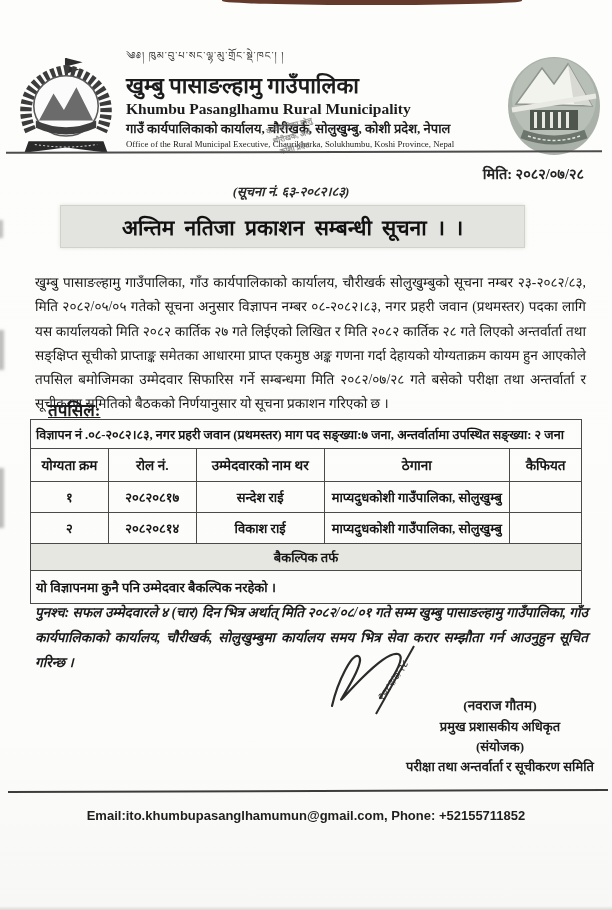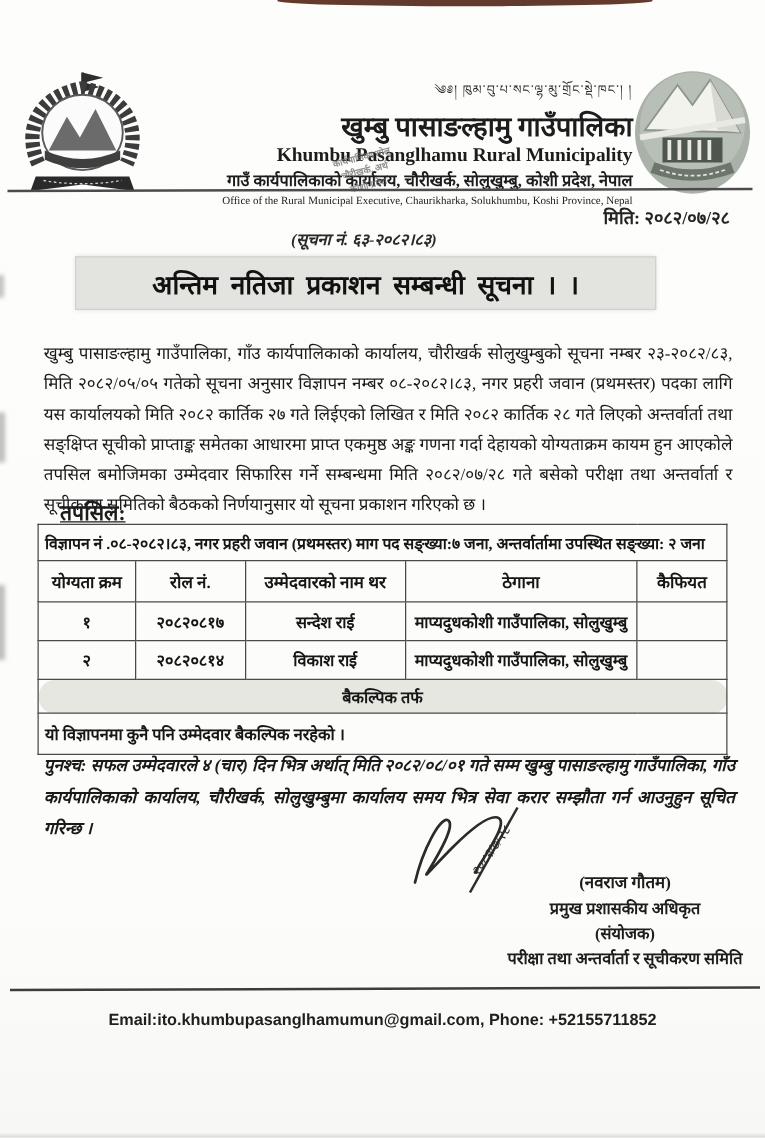--- a/index.html
+++ b/index.html
@@ -15,21 +15,21 @@
     background:radial-gradient(ellipse at 50% 0%,#3f1a10 0%,#6b3categories 0%,#5a2a1a 55%,rgba(120,70,50,.25) 85%,transparent 100%);
     background-color:#532516;border-radius:0 0 60% 60%/0 0 100% 100%;opacity:.9;}
   .edge-smudge{position:absolute;background:#8a8a8a;filter:blur(1.5px);opacity:.55;}
   .smudge1{left:-2px;top:330px;width:6px;height:40px;}
   .smudge2{left:-3px;top:468px;width:7px;height:60px;}
   .smudge3{left:-2px;top:220px;width:5px;height:18px;}
 
   
   .emblem-left{position:absolute;left:14px;top:56px;width:104px;height:104px;}
   .emblem-right{position:absolute;left:504px;top:54px;width:100px;height:104px;}
-  .header-center{position:absolute;left:126px;top:60px;width:380px;text-align:right;}
+  .header-center{position:absolute;left:126px;top:44px;width:380px;text-align:left;}
   .tibetan{font-size:10px;letter-spacing:1px;color:#2a2a2a;white-space:nowrap;}
   .muni-nep{font-size:22px;font-weight:bold;line-height:1.15;margin-top:1px;}
   .muni-eng{font-size:15.5px;font-weight:bold;line-height:1.15;margin-top:2px;}
   .office-nep{font-size:13px;font-weight:bold;line-height:1.2;margin-top:3px;white-space:nowrap;}
   .office-eng{font-size:8.8px;line-height:1.2;margin-top:2px;color:#222;}
   .stamp{position:absolute;left:232px;top:120px;width:120px;text-align:center;
     transform:rotate(-14deg);color:#6e6e6e;opacity:.75;font-size:7.5px;line-height:1.5;
     font-weight:bold;pointer-events:none;}
   .rule-1{position:absolute;left:6px;right:10px;top:151px;border-top:2.5px solid #4c4c4c;transform:rotate(-.15deg);}
 
@@ -47,21 +47,21 @@
 
   .tapasil{position:absolute;left:48px;top:398px;font-size:17px;font-weight:bold;
     text-decoration:underline;}
 
   .res-table{position:absolute;left:30px;top:419px;width:552px;border-collapse:collapse;
     font-size:13px;color:#161616;}
   .res-table td,.res-table th{border:1.4px solid #4a4a4a;padding:3px 5px;}
   .span-header{font-size:12.6px;font-weight:bold;text-align:left;padding:4px 6px;height:22px;}
   .res-table th.col{font-size:13.5px;font-weight:bold;text-align:center;height:26px;}
   .res-table td.c{text-align:center;height:24px;font-weight:bold;}
-  .alt-row{background:#e7e7e2;text-align:center;font-weight:bold;height:20px;border-radius:13px;}
+  .alt-row{background:#e7e7e2;text-align:center;font-weight:bold;height:20px;}
   .note-row{text-align:left;font-weight:bold;height:26px;}
 
   .postscript{position:absolute;left:35px;top:600px;width:553px;font-size:13.6px;
     line-height:25px;font-style:italic;font-weight:bold;text-align:justify;color:#1a1a1a;}
 
   .sig-svg{position:absolute;left:318px;top:640px;width:130px;height:78px;}
   .sig-block{position:absolute;left:388px;top:699px;width:224px;text-align:center;
     font-size:13px;font-weight:bold;line-height:1.0;color:#1d1d1d;}
   .sig-block div{margin-bottom:7px;}
   .sig-name{font-size:13.5px;}

